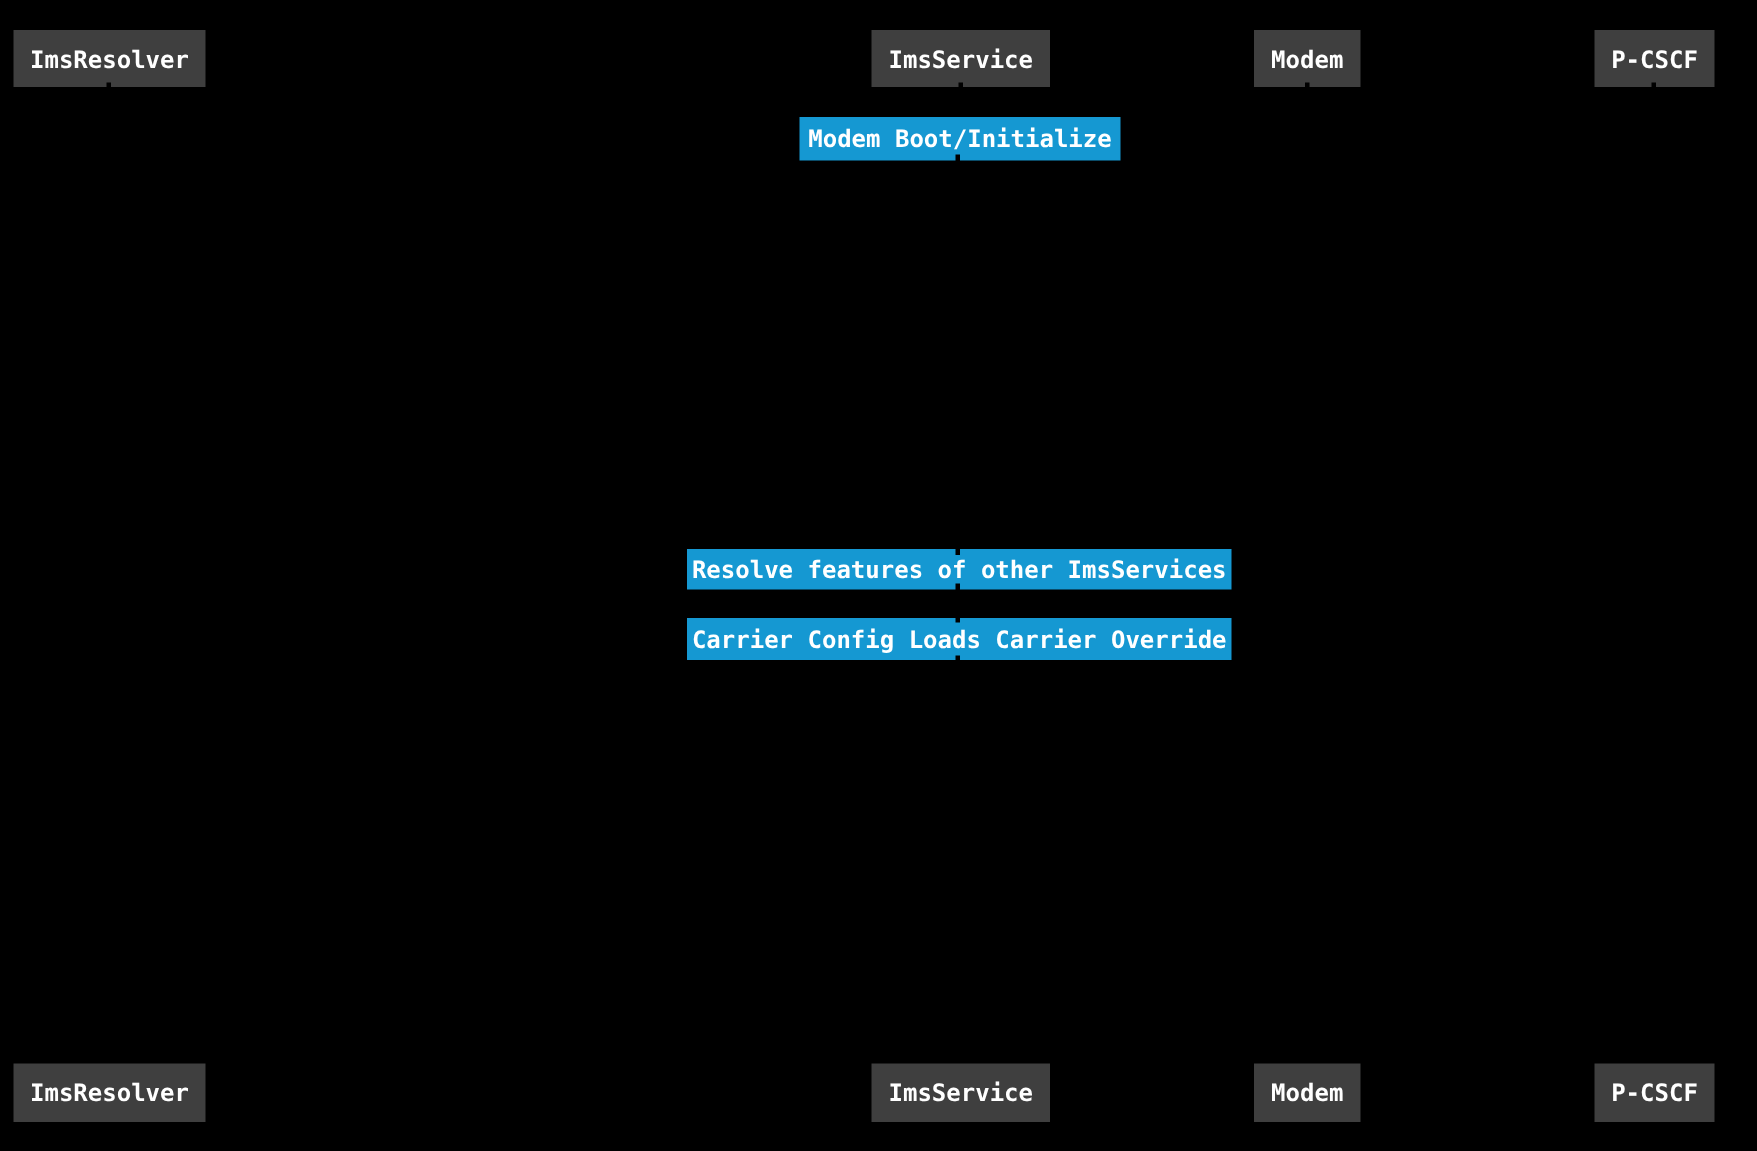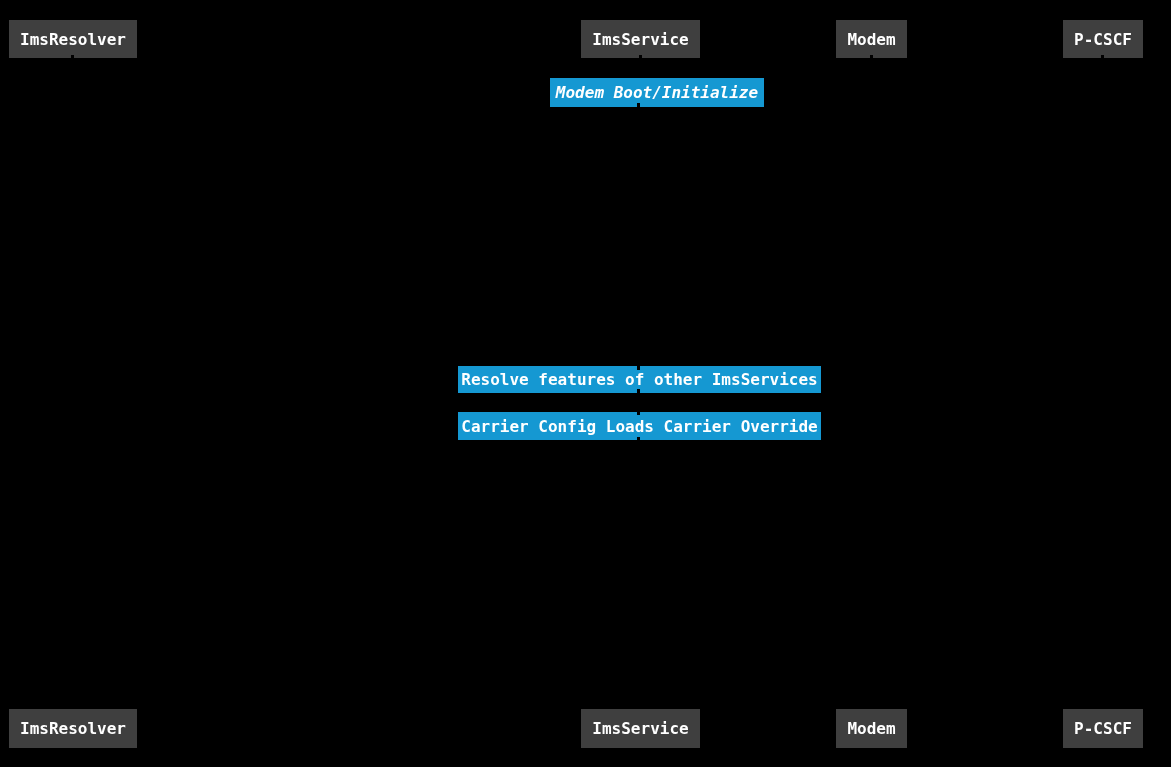--- a/index.html
+++ b/index.html
@@ -54,21 +54,21 @@
   <div class="actor" style="left:9px;   top:20px; width:128px; height:38px;">ImsResolver</div>
   <div class="actor" style="left:581px; top:20px; width:119px; height:38px;">ImsService</div>
   <div class="actor" style="left:836px; top:20px; width:71px;  height:38px;">Modem</div>
   <div class="actor" style="left:1063px;top:20px; width:80px;  height:38px;">P-CSCF</div>
 
   <div class="tick" style="left:71px;   top:55px; height:7px;"></div>
   <div class="tick" style="left:639px;  top:55px; height:7px;"></div>
   <div class="tick" style="left:870px;  top:55px; height:7px;"></div>
   <div class="tick" style="left:1101px; top:55px; height:7px;"></div>
 
-  <div class="note" style="left:550px; top:78px;  width:214px; height:29px;font-style:italic;">Modem Boot/Initialize</div>
+  <div class="note" style="left:533px; top:78px;  width:214px; height:29px;">Modem Boot/Initialize</div>
   <div class="note" style="left:458px; top:366px; width:363px; height:27px;">Resolve features of other ImsServices</div>
   <div class="note" style="left:458px; top:412px; width:363px; height:28px;">Carrier Config Loads Carrier Override</div>
 
   <div class="tick" style="left:637px; top:103px; height:5px;"></div>
   <div class="tick" style="left:637px; top:124px; height:5px;"></div>
   <div class="tick" style="left:637px; top:150px; height:5px;"></div>
   <div class="tick" style="left:637px; top:364px; height:6px;"></div>
   <div class="tick" style="left:637px; top:389px; height:5px;"></div>
   <div class="tick" style="left:637px; top:410px; height:5px;"></div>
   <div class="tick" style="left:637px; top:437px; height:6px;"></div>

